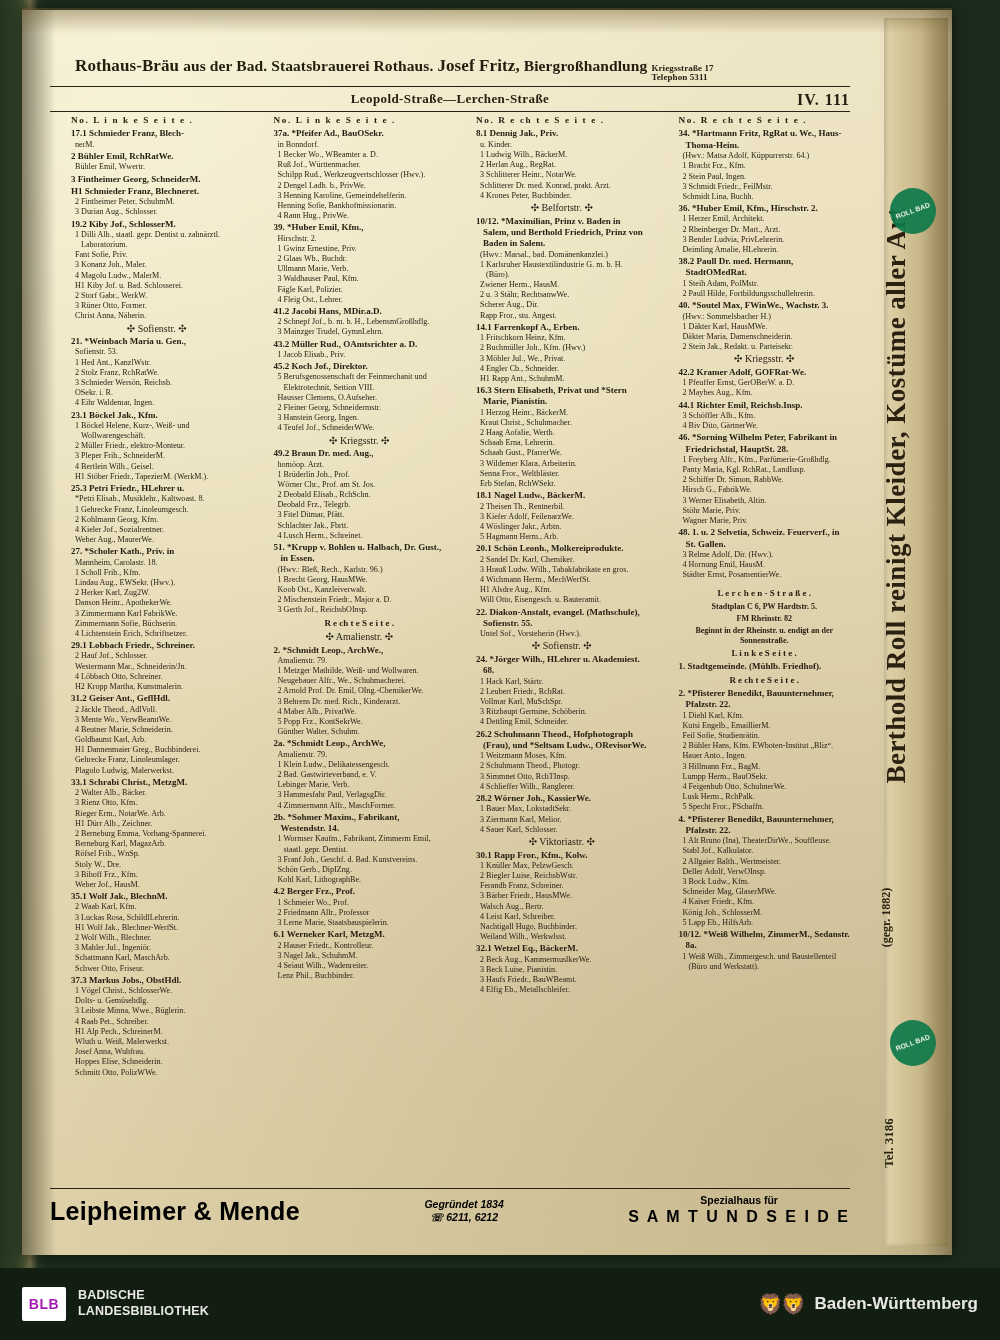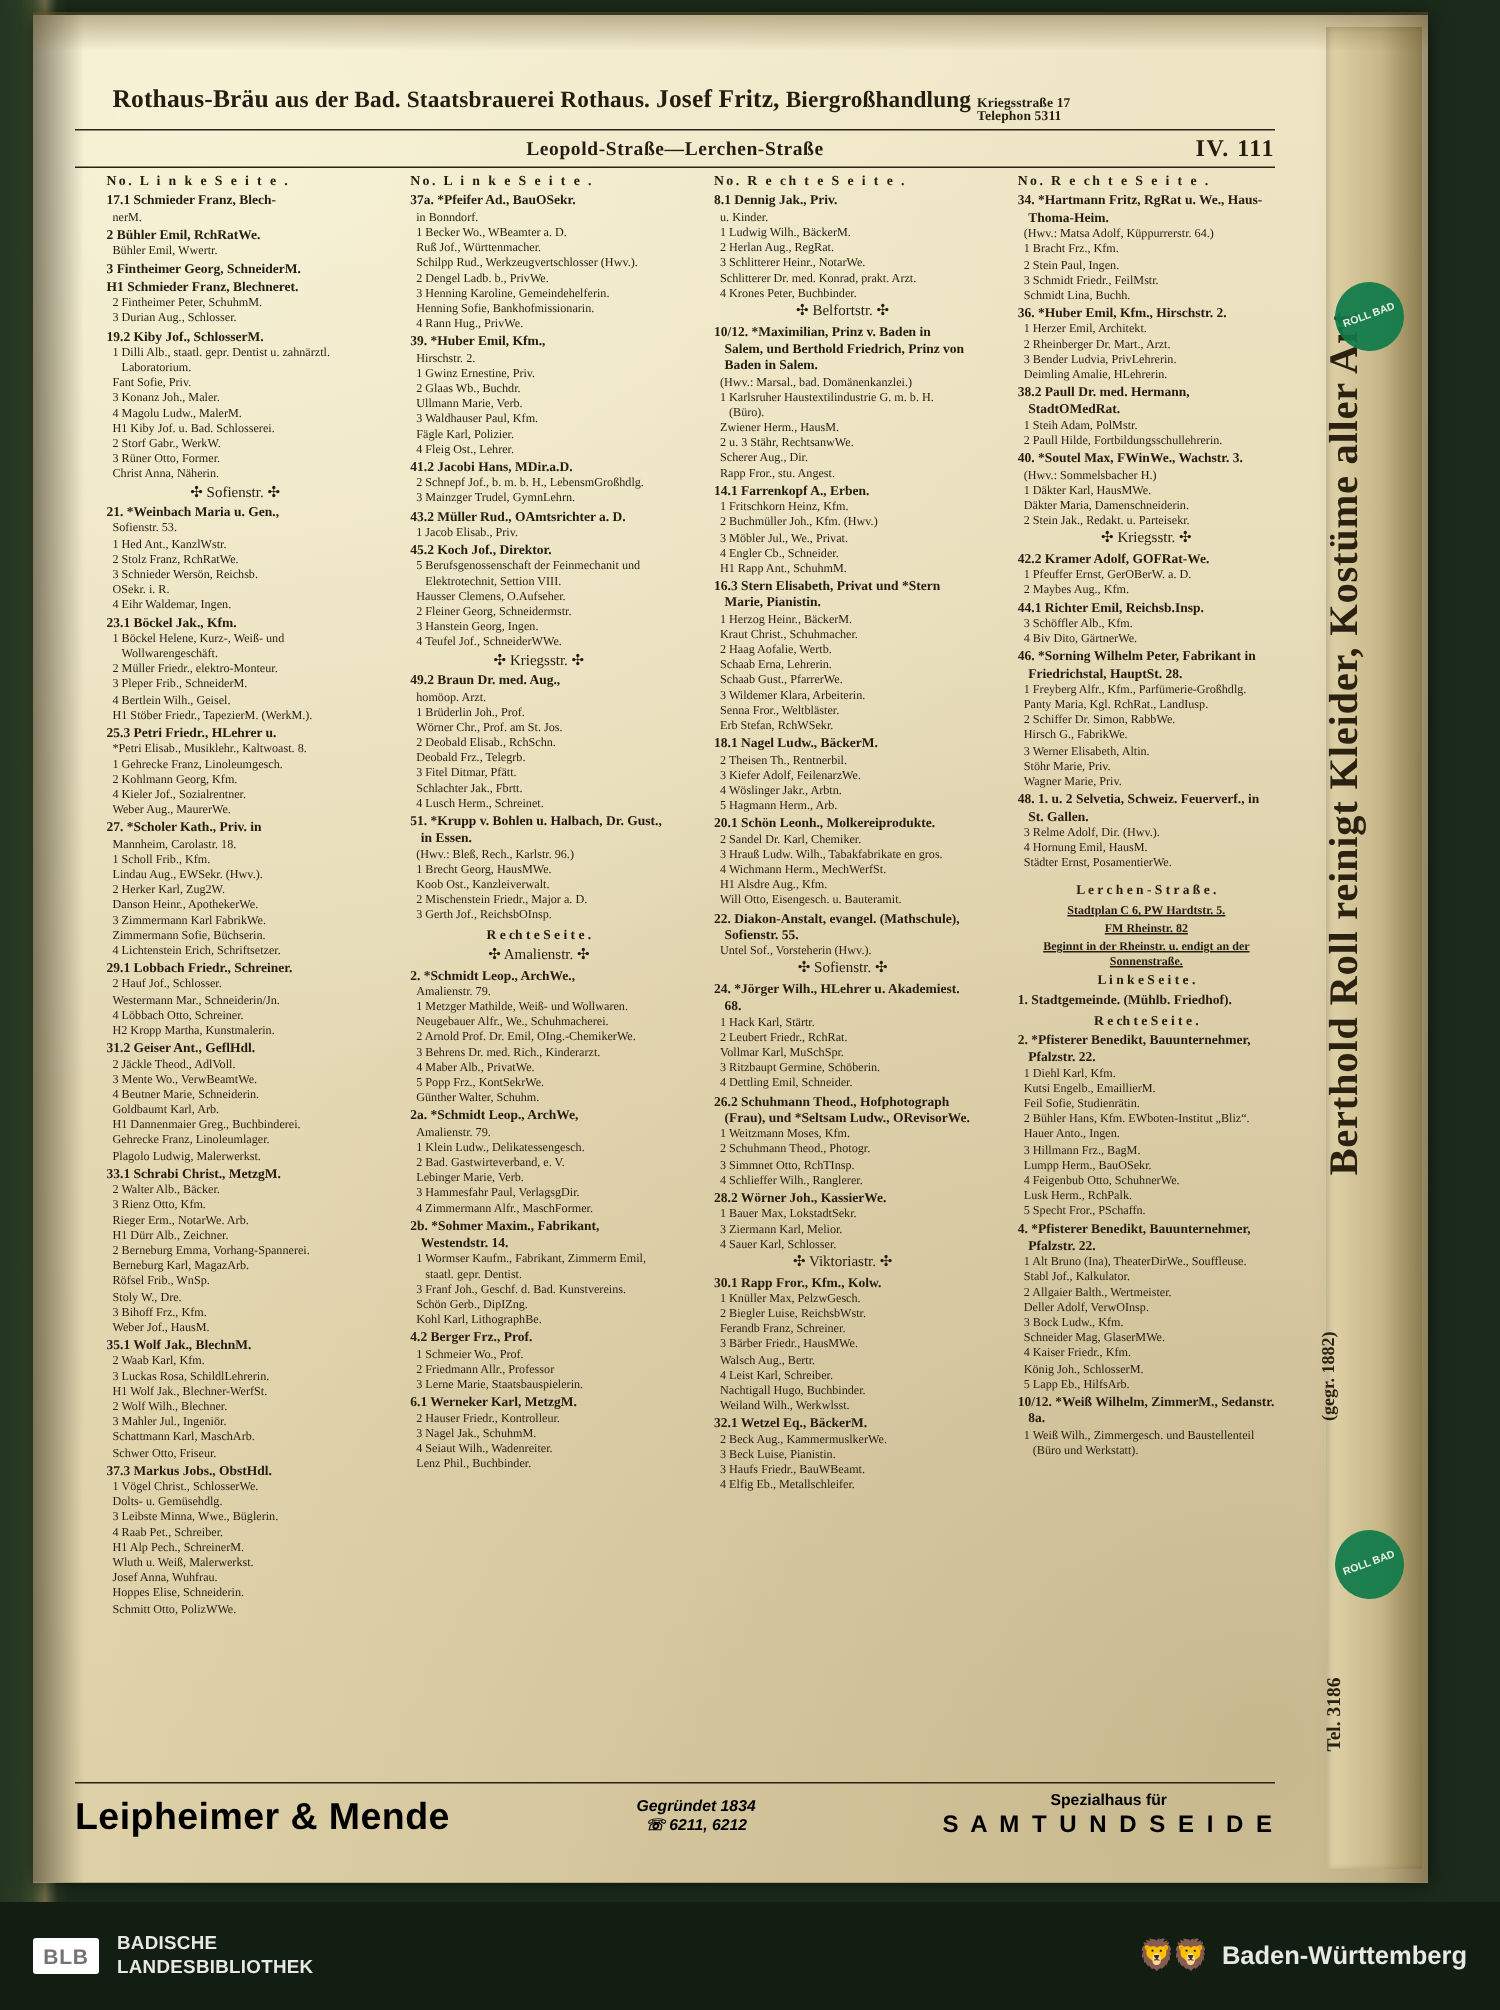--- a/index.html
+++ b/index.html
@@ -66,21 +66,21 @@
   .rule2{border-top:1.4px solid #2a2214;margin-top:2px;margin-bottom:3px;}
 
   .cols{display:flex;gap:10px;height:1020px;}
   .col{width:190px;font-size:8.4px;line-height:1.26;margin-left:21px;}
   .colhead{font-size:9.2px;font-weight:bold;letter-spacing:1.6px;margin-bottom:2px;white-space:nowrap;}
   .ent{margin:0 0 1px 0;}
   .ent > .hdr{font-weight:bold;font-size:9px;text-indent:-7px;padding-left:7px;}
   .sub{font-size:8.1px;text-indent:-6px;padding-left:10px;}
   .cent{text-align:center;font-weight:bold;font-size:9px;margin:2px 0;}
   .cross{text-align:center;font-size:10px;margin:1px 0;}
-  .mini{font-size:8px;text-decoration:underline;}
+  .mini{font-size:8px;}
   .blank{height:5px;}
   
   #advert{
     position:absolute;left:50px;top:1188px;width:800px;height:36px;
     display:flex;align-items:center;justify-content:space-between;
     border-top:1.6px solid #2a2214;padding-top:4px;
   }
   #advert .nm{font-size:25px;font-weight:bold;letter-spacing:.3px;font-family:"Liberation Sans",sans-serif;}
   #advert .mid{font-size:10.5px;font-weight:bold;text-align:center;line-height:1.25;font-family:"Liberation Sans",sans-serif;font-style:italic;}
   #advert .rt{font-size:10.5px;font-weight:bold;text-align:center;line-height:1.3;font-family:"Liberation Sans",sans-serif;}
@@ -120,21 +120,21 @@
   
   #footer{
     position:absolute;left:0;top:1268px;width:1000px;height:72px;
     background:#121e12;color:#e8e8e4;
     display:flex;align-items:center;justify-content:space-between;
     padding:0 22px;box-sizing:border-box;
     font-family:"Liberation Sans",sans-serif;
   }
   #blb{display:flex;align-items:center;gap:12px;}
   #blblogo{
-    width:44px;height:24px;background:#ffffff;color:#737373;
+    width:44px;height:34px;background:#ffffff;color:#a21caf;
     display:flex;align-items:center;justify-content:center;
     font-size:14px;font-weight:bold;letter-spacing:.5px;border-radius:2px;
   }
   #blbtext{font-size:12.5px;font-weight:bold;line-height:1.25;letter-spacing:.2px;}
   #bw{display:flex;align-items:center;gap:10px;}
   #bwcrest{font-size:20px;line-height:1;letter-spacing:-2px;}
   #bwtext{font-size:17px;font-weight:bold;}
 </style>
 </head>
 <body>

